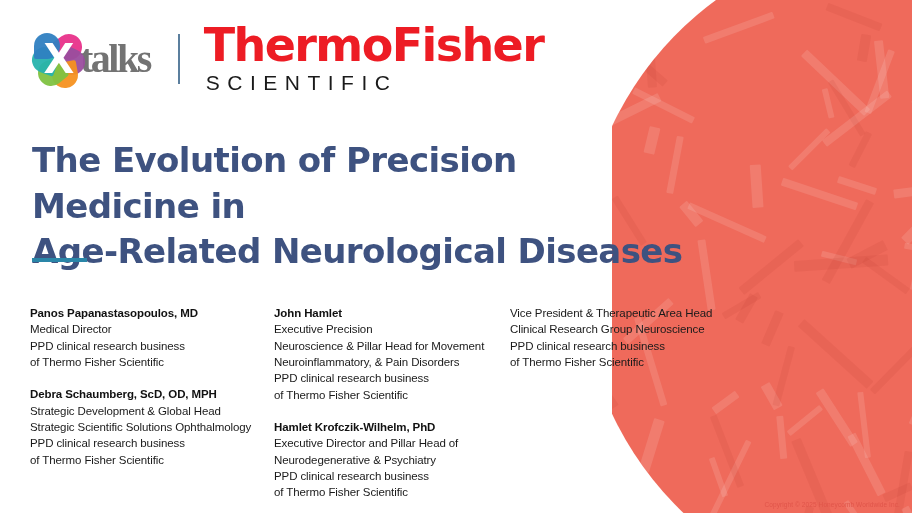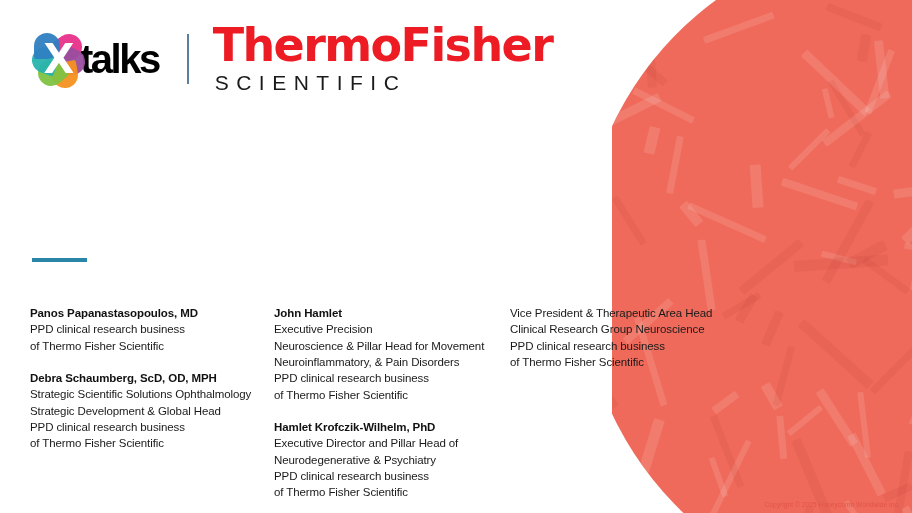--- a/index.html
+++ b/index.html
@@ -79,24 +79,24 @@
     width: 52px; height: 52px;
     font-family: "DejaVu Sans", sans-serif;
     font-weight: bold;
     font-size: 40px;
     color: #ffffff;
     line-height: 52px;
     text-align: center;
     letter-spacing: -2px;
   }
   .xtalks-word {
-    font-family: Liberation Sans, sans-serif;
+    font-family: Liberation Serif, serif;
     font-size: 40px;
     font-weight: bold;
-    color: #000000;
+    color: #737373;
     letter-spacing: -2.5px;
     margin-left: -4px;
     line-height: 1;
   }
   .logo-divider {
     width: 2px;
     height: 50px;
     background: #5b7f9e;
     margin: 0 24px 0 28px;
   }
@@ -291,34 +291,39 @@
 
     <div class="logo-divider"></div>
 
     <div class="tf-logo">
       <div class="tf-top">ThermoFisher</div>
       <div class="tf-bottom">SCIENTIFIC</div>
     </div>
 
   </div>
 
+  <div class="title">
+    <span class="title-line">The Evolution of Precision Medicine in</span>
+    <span class="title-line">Age-Related Neurological Diseases</span>
+  </div>
 
   <div class="accent-rule"></div>
 
   <div class="speakers">
     <div class="col col-1" id="col1">
         <div class="speaker">
           <div class="sp-name">Panos Papanastasopoulos, MD</div>
+          <div class="sp-line">Medical Director</div>
           <div class="sp-line">PPD clinical research business</div>
           <div class="sp-line">of Thermo Fisher Scientific</div>
         </div>
         <div class="speaker">
           <div class="sp-name">Debra Schaumberg, ScD, OD, MPH</div>
+          <div class="sp-line">Strategic Development &amp; Global Head</div>
           <div class="sp-line">Strategic Scientific Solutions Ophthalmology</div>
-          <div class="sp-line">Strategic Development &amp; Global Head</div>
           <div class="sp-line">PPD clinical research business</div>
           <div class="sp-line">of Thermo Fisher Scientific</div>
         </div>
       </div>
     <div class="col col-2" id="col2">
         <div class="speaker">
           <div class="sp-name">John Hamlet</div>
           <div class="sp-line">Executive Precision</div>
           <div class="sp-line">Neuroscience &amp; Pillar Head for Movement</div>
           <div class="sp-line">Neuroinflammatory, &amp; Pain Disorders</div>

